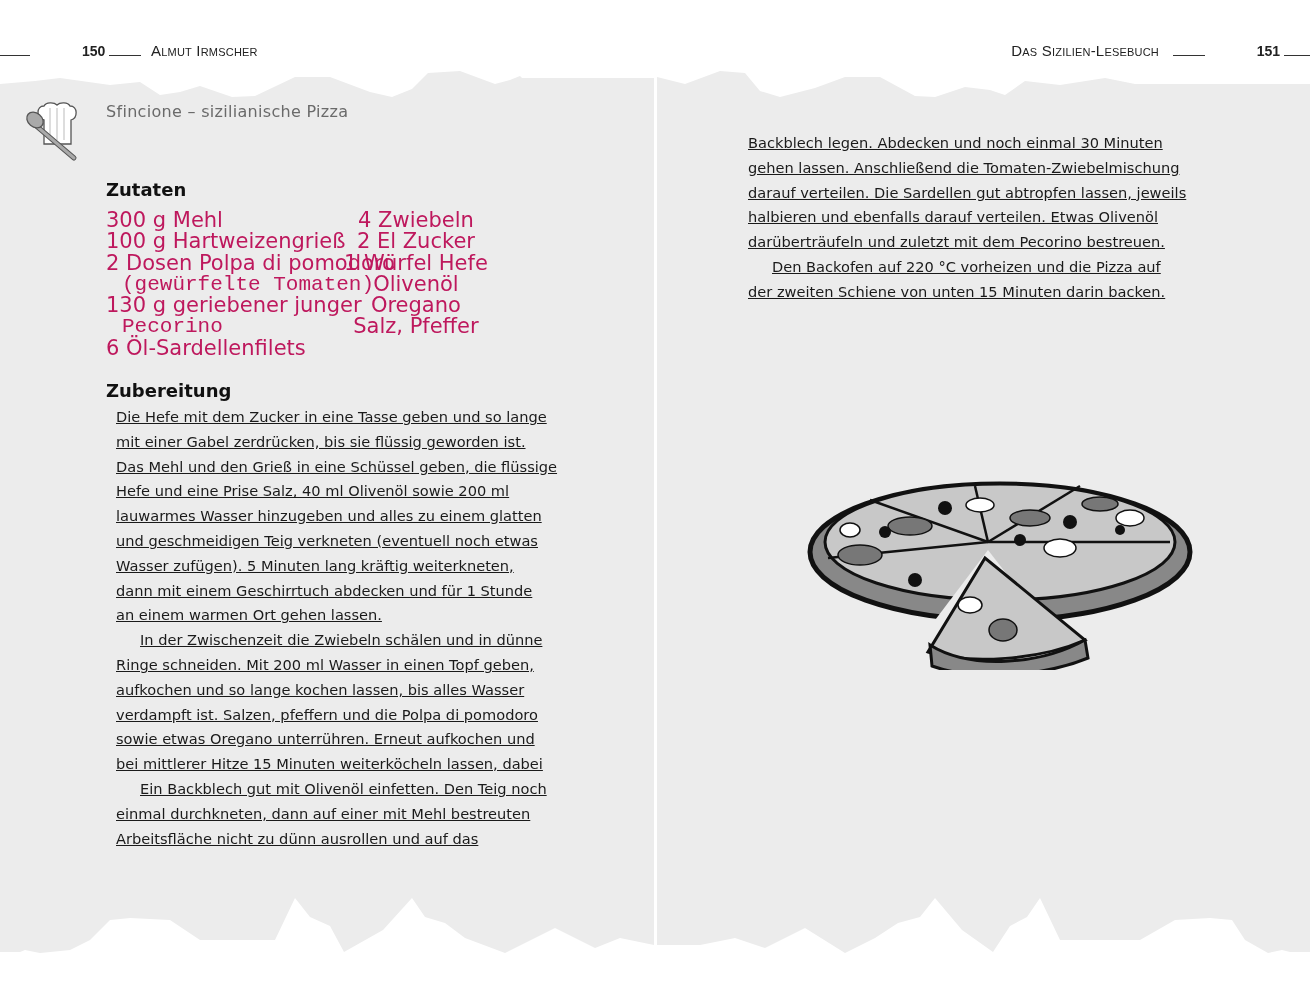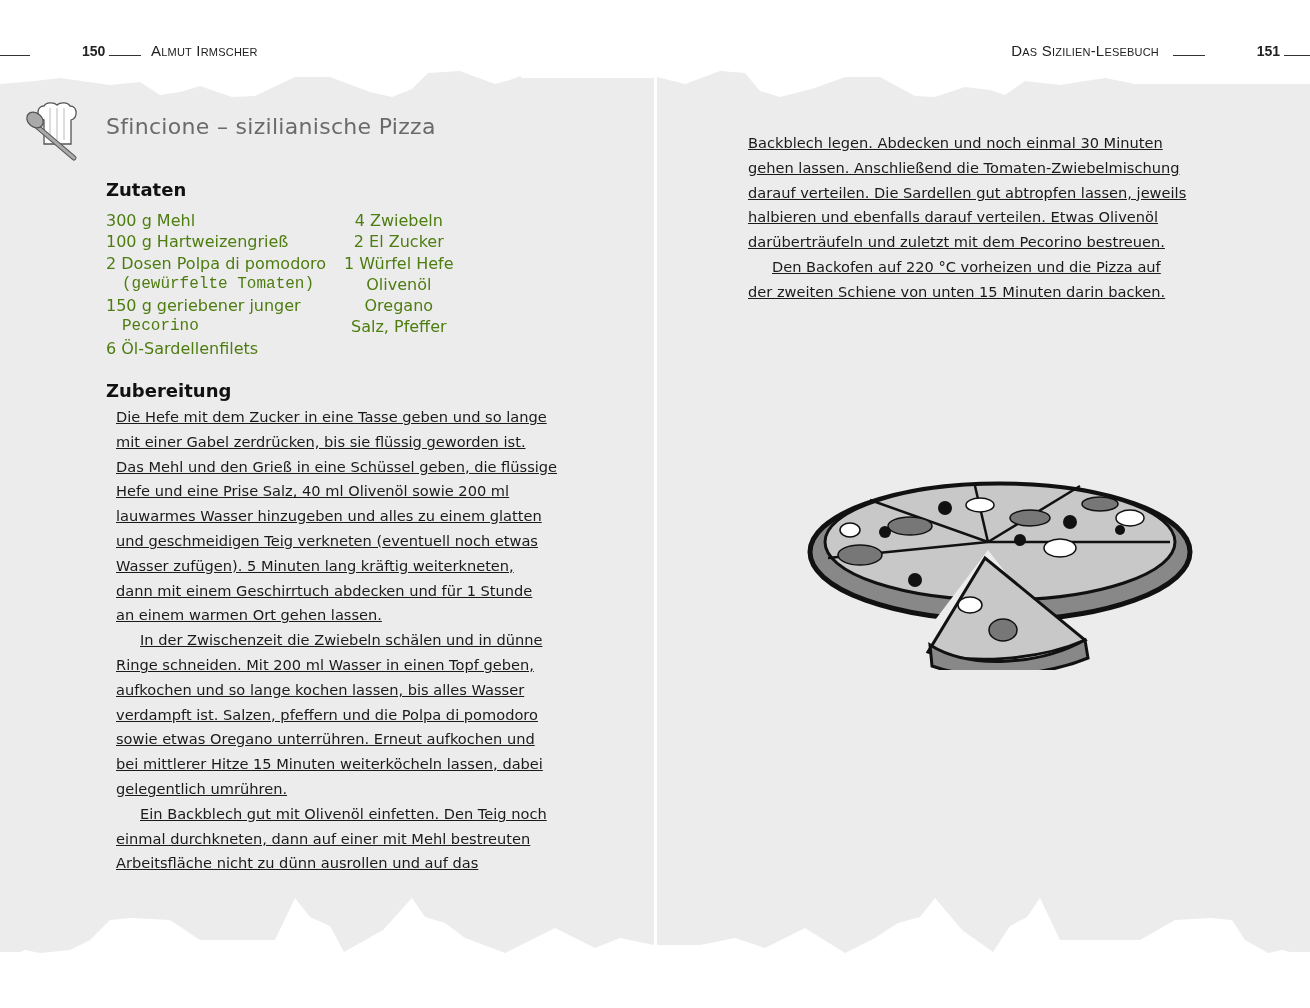--- a/index.html
+++ b/index.html
@@ -6,24 +6,24 @@
   body { width:1310px; height:1008px; background:#ffffff; position:relative; overflow:hidden;
          font-family:"DejaVu Sans", sans-serif; color:#1a1a1a; }
   .bg-svg { position:absolute; left:0; top:0; width:1310px; height:1008px; }
   .header { position:absolute; top:42px; height:20px; font-family:"Liberation Sans", sans-serif; font-size:14px; color:#222; }
   .header .pnum { font-weight:bold; font-size:14px;margin-left:48px; }
   .header .rule { display:inline-block; height:1px; background:#333; vertical-align:middle; position:relative; top:3px; }
   .header .title { font-variant:small-caps; letter-spacing:0.2px; font-size:15px; }
   .header-left { left:0; }
   .header-right { right:0; }
   .hand { font-family:"DejaVu Sans", sans-serif; }
-  .recipe-title { position:absolute; left:106px; top:114px; font-size:22px; color:#6a6a6a; font-weight:normal; letter-spacing:0.3px;text-align:center; }
+  .recipe-title { position:absolute; left:106px; top:102px; font-size:16px; color:#6a6a6a; font-weight:normal; letter-spacing:0.3px;text-align:center; }
   .chef-icon { position:absolute; left:24px; top:100px; width:60px; height:62px; }
   .h2 { position:absolute; font-size:18px; font-weight:bold; color:#111; }
-  .ing { position:absolute; font-size:16px; line-height:21.3px; color:#4d7c0f; }
+  .ing { position:absolute; font-size:21px; line-height:21.3px; color:#be185d; }
   .ing div { white-space:nowrap; }
   .ing .indent { padding-left:16px;font-family:Liberation Mono, monospace; }
   .para { position:absolute; font-size:15px; line-height:24.8px; color:#1a1a1a; white-space:nowrap;text-decoration:underline; }
   .para .ind { padding-left:24px; }
   .pizza { position:absolute; left:800px; top:480px; width:400px; height:190px; }
 </style>
 </head>
 <body>
 
 <svg class="bg-svg" viewBox="0 0 1310 1008">
@@ -57,21 +57,21 @@
 
 <div class="recipe-title hand">Sfincione – sizilianische Pizza</div>
 
 <div class="h2 hand" style="left:106px; top:179px;text-align:center;">Zutaten</div>
 
 <div class="ing hand" style="left:106px; top:210px;" id="ing1">
     <div>300 g Mehl</div>
     <div>100 g Hartweizengrieß</div>
     <div>2 Dosen Polpa di pomodoro</div>
     <div class="indent">(gewürfelte Tomaten)</div>
-    <div>150 g geriebener junger</div>
+    <div>130 g geriebener junger</div>
     <div class="indent">Pecorino</div>
     <div>6 Öl-Sardellenfilets</div>
   </div>
 <div class="ing hand" style="left:344px; top:210px;text-align:center;" id="ing2">
     <div>4 Zwiebeln</div>
     <div>2 El Zucker</div>
     <div>1 Würfel Hefe</div>
     <div>Olivenöl</div>
     <div>Oregano</div>
     <div>Salz, Pfeffer</div>
@@ -88,21 +88,20 @@
     <div>und geschmeidigen Teig verkneten (eventuell noch etwas</div>
     <div>Wasser zufügen). 5 Minuten lang kräftig weiterkneten,</div>
     <div>dann mit einem Geschirrtuch abdecken und für 1 Stunde</div>
     <div>an einem warmen Ort gehen lassen.</div>
     <div class="ind">In der Zwischenzeit die Zwiebeln schälen und in dünne</div>
     <div>Ringe schneiden. Mit 200 ml Wasser in einen Topf geben,</div>
     <div>aufkochen und so lange kochen lassen, bis alles Wasser</div>
     <div>verdampft ist. Salzen, pfeffern und die Polpa di pomodoro</div>
     <div>sowie etwas Oregano unterrühren. Erneut aufkochen und</div>
     <div>bei mittlerer Hitze 15 Minuten weiterköcheln lassen, dabei</div>
-    <div>gelegentlich umrühren.</div>
     <div class="ind">Ein Backblech gut mit Olivenöl einfetten. Den Teig noch</div>
     <div>einmal durchkneten, dann auf einer mit Mehl bestreuten</div>
     <div>Arbeitsfläche nicht zu dünn ausrollen und auf das</div>
   </div>
 <div class="para hand" style="left:748px; top:131px; font-size:14.6px;" id="methodR">
     <div>Backblech legen. Abdecken und noch einmal 30 Minuten</div>
     <div>gehen lassen. Anschließend die Tomaten-Zwiebelmischung</div>
     <div>darauf verteilen. Die Sardellen gut abtropfen lassen, jeweils</div>
     <div>halbieren und ebenfalls darauf verteilen. Etwas Olivenöl</div>
     <div>darüberträufeln und zuletzt mit dem Pecorino bestreuen.</div>

